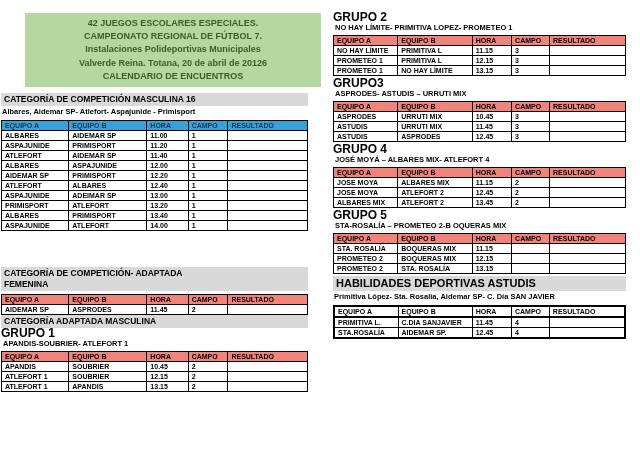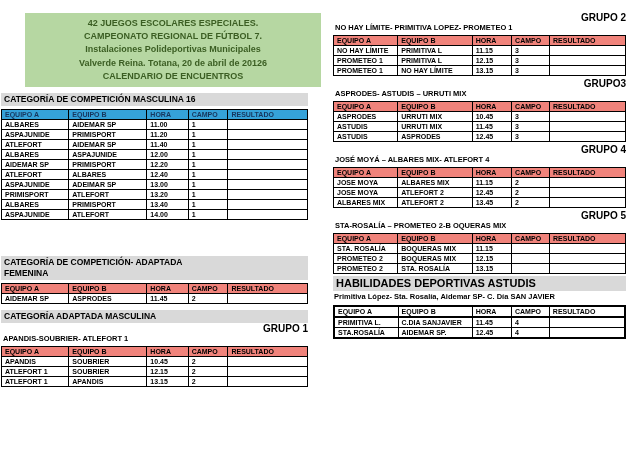--- a/index.html
+++ b/index.html
@@ -11,58 +11,59 @@
   .title-box{
     position:absolute;left:25px;top:13px;width:296px;
     background:#b6d7a2;color:#3b5e23;text-align:center;
     font-size:9px;line-height:13.2px;padding:4px 0;
   }
   .col-left{position:absolute;left:1px;top:93px;width:307px;}
   .col-right{position:absolute;left:333px;top:12px;width:293px;}
   .sec-heading{background:#d9d9d9;font-size:8.5px;line-height:11px;padding:1px 3px;}
   .sec-heading.big{font-size:11px;line-height:13px;}
   .subtitle{font-size:7.5px;line-height:10px;padding:1px 1px 0 1px;}
-  .group-label{font-size:10px;line-height:11px;text-align:right;}
+  .group-label{font-size:12px;line-height:11px;}
   .group-teams{font-size:7.5px;line-height:9px;padding-left:2px;}
   .group{margin-top:2px;}
   .group:first-child{margin-top:0;}
   table.sched{border-collapse:collapse;width:100%;table-layout:fixed;margin-top:3px;}
   table.sched th,table.sched td{
     border:1px solid #000;font-size:7px;height:9px;line-height:9px;
     padding:0 3px;text-align:left;overflow:hidden;white-space:nowrap;
     font-weight:bold;
   }
   table.sched col.c1{width:22%;}
   table.sched col.c2{width:25.5%;}
   table.sched col.c3{width:13.5%;}
   table.sched col.c4{width:13%;}
   table.sched col.c5{width:26%;}
   table.blue th{background:#35a2d9;color:#17365d;}
   table.pink th{background:#f0837b;color:#000;}
   table.plain{border:2px solid #000;}
   table.plain th{background:#ffffff;border-bottom:2px solid #000;}
   .mt6{margin-top:6px;}
   .mt7{margin-top:7px;}
-  .mt14{margin-top:6px;}
+  .mt14{margin-top:0;}
   .mt20{margin-top:36px;}
 </style>
 </head>
 <body>
 
 <div class="title-box">
   <div>42 JUEGOS ESCOLARES ESPECIALES.</div>
   <div>CAMPEONATO REGIONAL DE FÚTBOL 7.</div>
   <div>Instalaciones Polideportivas Municipales</div>
   <div>Valverde Reina. Totana, 20 de abril de 20126</div>
   <div>CALENDARIO DE ENCUENTROS</div>
 </div>
 
 <div class="col-left">
 
   <div class="sec-heading">CATEGORÍA DE COMPETICIÓN MASCULINA  16</div>
+  <div class="subtitle">Albares, Aidemar SP- Atlefort- Aspajunide - Primisport</div>
   <table class="sched blue mt6">
     <colgroup>
         <col class="c1">
         <col class="c2">
         <col class="c3">
         <col class="c4">
         <col class="c5">
       </colgroup>
   <thead>
         <tr>

